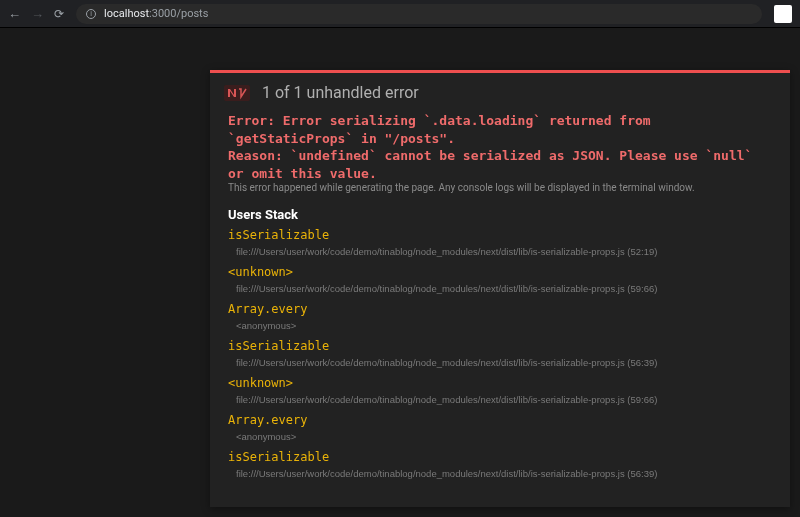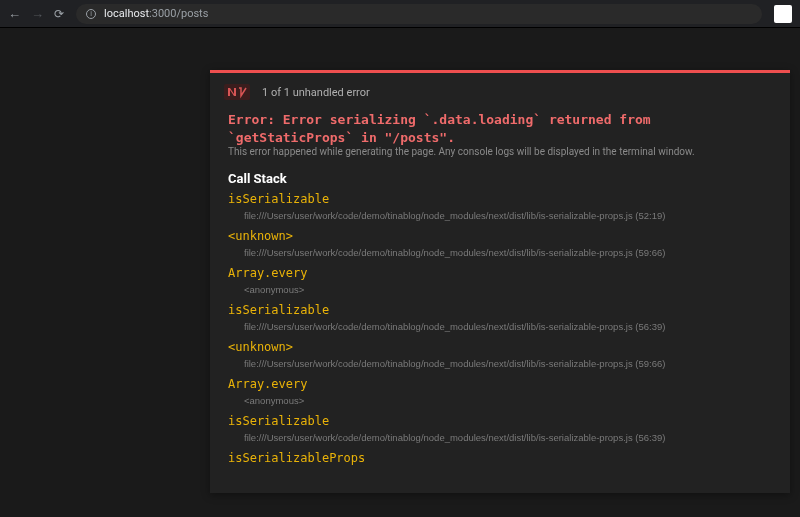--- a/index.html
+++ b/index.html
@@ -58,21 +58,21 @@
       right: 10px;
       top: 42px;
       background: #222222;
       border-top: 3px solid #ee4f4f;
       box-shadow: 0 2px 8px rgba(0,0,0,0.4);
       padding-bottom: 20px;
     }
     .err-head {
       display: flex; align-items: center; gap: 12px;
       padding: 10px 16px 10px 14px;
-      font-size: 11px;
+      font-size: 16px;
       color: #b0b0b0;
     }
     .err-logo {
       width: 26px; height: 18px;
       display: flex; align-items: center; justify-content: center;
     }
     .sect { padding: 0 18px; }
     .server-error-title {
       color: #fff; font-weight: 700; font-size: 14px;
       margin-top: 4px; margin-bottom: 4px;
@@ -94,21 +94,21 @@
     .frame { margin-bottom: 8px; }
     .fn {
       font-family: ui-monospace, "SFMono-Regular", Menlo, Consolas, monospace;
       font-size: 12px;
       color: #eab308;
     }
     .loc {
       font-family: -apple-system, BlinkMacSystemFont, sans-serif;
       font-size: 9.5px;
       color: #7a7a7a;
-      margin-left: 16px;
+      margin-left: 8px;
       margin-top: 4px;
     }
   </style>
 </head>
 <body>
 
 <div class="browser-bar">
   <div class="nav-arrows">
     <span class="nav-arrow">←</span>
     <span class="nav-arrow disabled">→</span>
@@ -130,22 +130,23 @@
         <svg width="26" height="16" viewBox="0 0 26 16">
           <rect width="26" height="16" fill="#3a1d1d" rx="2"></rect>
           <path d="M4 12 L4 4 L6 4 L10 10 L10 4 L12 4 L12 12 L10 12 L6 6 L6 12 Z" fill="#d85555"></path>
           <path d="M15 4 L17 4 L17 12 L22 4" stroke="#d85555" stroke-width="1.5" fill="none"></path>
         </svg>
       </span>
       <span>1 of 1 unhandled error</span>
     </div>
     <div class="sect">
       <div class="err-msg">Error: Error serializing `.data.loading` returned from `getStaticProps` in "/posts".</div>
+      <div class="err-msg">Reason: `undefined` cannot be serialized as JSON. Please use `null` or omit this value.</div>
       <div class="err-note">This error happened while generating the page. Any console logs will be displayed in the terminal window.</div>
-      <div class="callstack-title">Call Stack</div>
+      <div class="callstack-title">Users Stack</div>
       <div id="stack">
           <div class="frame">
             <div class="fn">isSerializable</div>
             <div class="loc">file:///Users/user/work/code/demo/tinablog/node_modules/next/dist/lib/is-serializable-props.js (52:19)</div>
           </div>
           <div class="frame">
             <div class="fn">&lt;unknown&gt;</div>
             <div class="loc">file:///Users/user/work/code/demo/tinablog/node_modules/next/dist/lib/is-serializable-props.js (59:66)</div>
           </div>
           <div class="frame">
@@ -161,19 +162,16 @@
             <div class="loc">file:///Users/user/work/code/demo/tinablog/node_modules/next/dist/lib/is-serializable-props.js (59:66)</div>
           </div>
           <div class="frame">
             <div class="fn">Array.every</div>
             <div class="loc">&lt;anonymous&gt;</div>
           </div>
           <div class="frame">
             <div class="fn">isSerializable</div>
             <div class="loc">file:///Users/user/work/code/demo/tinablog/node_modules/next/dist/lib/is-serializable-props.js (56:39)</div>
           </div>
-          <div class="frame">
-            <div class="fn">isSerializableProps</div>
-          </div>
         </div>
     </div>
   </div>
 </div>
 
 </body></html>

